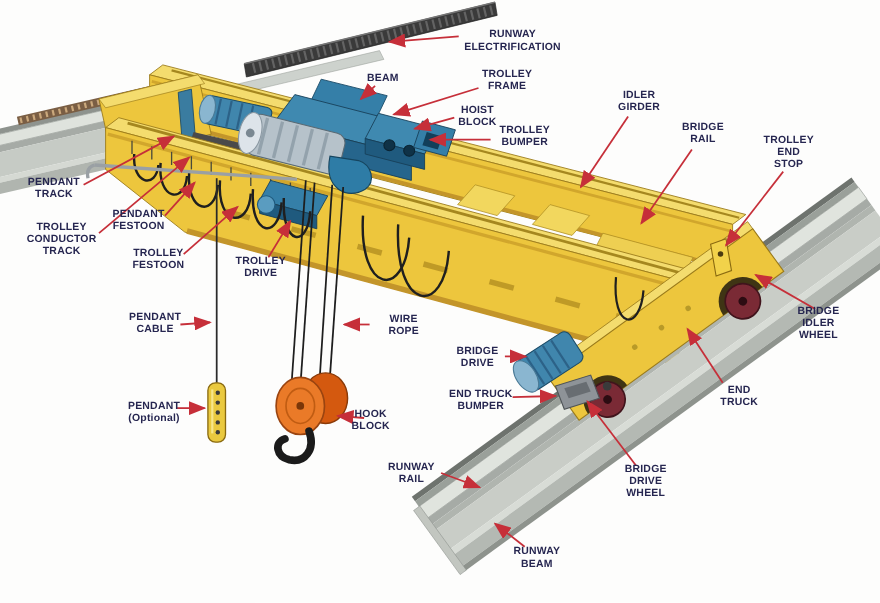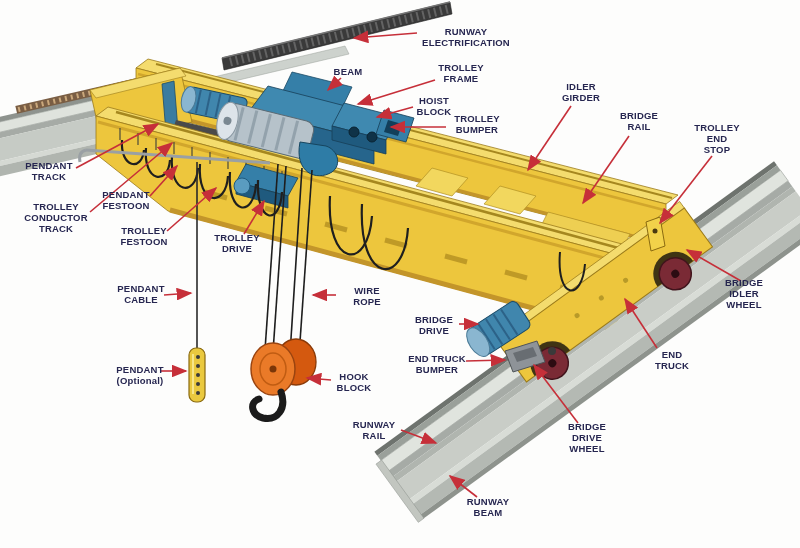--- a/index.html
+++ b/index.html
@@ -269,21 +269,21 @@
 BUMPER</div>
 <div class="lbl" style="left:587px;top:421px">BRIDGE
 DRIVE
 WHEEL</div>
 <div class="lbl" style="left:374px;top:419px">RUNWAY
 RAIL</div>
 <div class="lbl" style="left:488px;top:496px">RUNWAY
 BEAM</div>
 <div class="lbl" style="left:367px;top:285px">WIRE
 ROPE</div>
-<div class="lbl" style="left:354px;top:371px">HOOK
+<div class="lbl" style="left:337px;top:371px">HOOK
 BLOCK</div>
 <div class="lbl" style="left:140px;top:364px">PENDANT
 (Optional)</div>
 <div class="lbl" style="left:141px;top:283px">PENDANT
 CABLE</div>
 <div class="lbl" style="left:49px;top:160px">PENDANT
 TRACK</div>
 <div class="lbl" style="left:56px;top:201px">TROLLEY
 CONDUCTOR
 TRACK</div>

